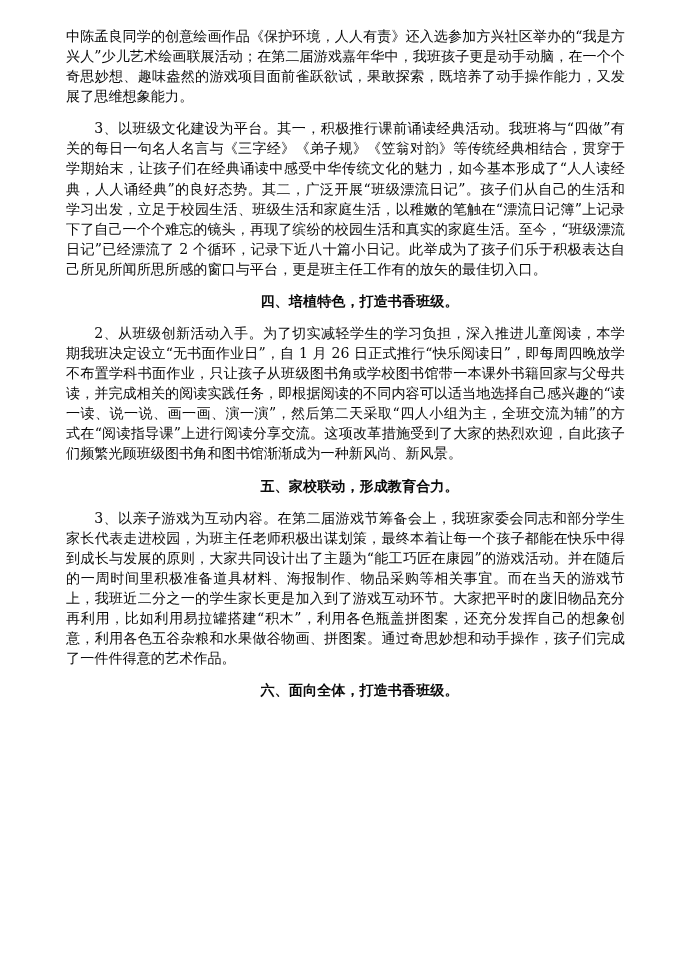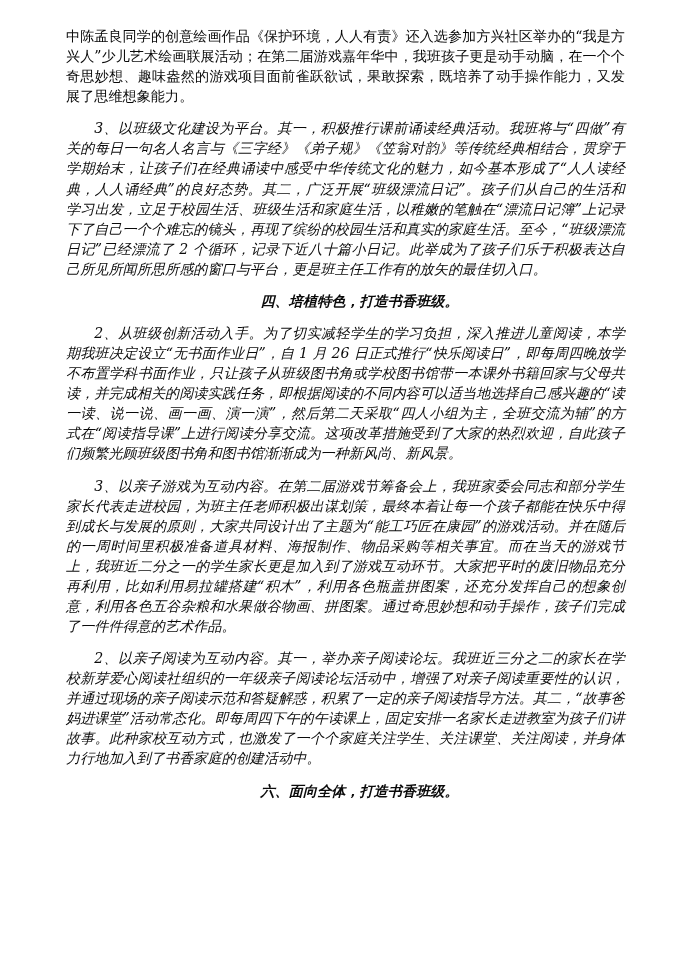--- a/index.html
+++ b/index.html
@@ -44,21 +44,20 @@
   }
 
   
   p.cont {
     text-indent: 0;
   }
 
   
   p.gap-before {
     margin-top: 12.2px;
-    font-style: italic;
   }
 
   
   p.heading {
     font-weight: 700;
     text-indent: 28.2px;
     text-align: center;
   }
 </style>
 </head>
@@ -69,21 +68,21 @@
 
     <p class="para cont">中陈孟良同学的创意绘画作品《保护环境，人人有责》还入选参加方兴社区举办的“我是方兴人”少儿艺术绘画联展活动；在第二届游戏嘉年华中，我班孩子更是动手动脑，在一个个奇思妙想、趣味盎然的游戏项目面前雀跃欲试，果敢探索，既培养了动手操作能力，又发展了思维想象能力。</p>
 
     <p class="para gap-before">3、以班级文化建设为平台。其一，积极推行课前诵读经典活动。我班将与“四做”有关的每日一句名人名言与《三字经》《弟子规》《笠翁对韵》等传统经典相结合，贯穿于学期始末，让孩子们在经典诵读中感受中华传统文化的魅力，如今基本形成了“人人读经典，人人诵经典”的良好态势。其二，广泛开展“班级漂流日记”。孩子们从自己的生活和学习出发，立足于校园生活、班级生活和家庭生活，以稚嫩的笔触在“漂流日记簿”上记录下了自己一个个难忘的镜头，再现了缤纷的校园生活和真实的家庭生活。至今，“班级漂流日记”已经漂流了 2 个循环，记录下近八十篇小日记。此举成为了孩子们乐于积极表达自己所见所闻所思所感的窗口与平台，更是班主任工作有的放矢的最佳切入口。</p>
 
     <p class="para heading gap-before">四、培植特色，打造书香班级。</p>
 
 
     <p class="para gap-before">2、从班级创新活动入手。为了切实减轻学生的学习负担，深入推进儿童阅读，本学期我班决定设立“无书面作业日”，自 1 月 26 日正式推行“快乐阅读日”，即每周四晚放学不布置学科书面作业，只让孩子从班级图书角或学校图书馆带一本课外书籍回家与父母共读，并完成相关的阅读实践任务，即根据阅读的不同内容可以适当地选择自己感兴趣的“读一读、说一说、画一画、演一演”，然后第二天采取“四人小组为主，全班交流为辅”的方式在“阅读指导课”上进行阅读分享交流。这项改革措施受到了大家的热烈欢迎，自此孩子们频繁光顾班级图书角和图书馆渐渐成为一种新风尚、新风景。</p>
 
+    <p class="para heading gap-before">五、家校联动，形成教育合力。</p>
 
     <p class="para gap-before">3、以亲子游戏为互动内容。在第二届游戏节筹备会上，我班家委会同志和部分学生家长代表走进校园，为班主任老师积极出谋划策，最终本着让每一个孩子都能在快乐中得到成长与发展的原则，大家共同设计出了主题为“能工巧匠在康园”的游戏活动。并在随后的一周时间里积极准备道具材料、海报制作、物品采购等相关事宜。而在当天的游戏节上，我班近二分之一的学生家长更是加入到了游戏互动环节。大家把平时的废旧物品充分再利用，比如利用易拉罐搭建“积木”，利用各色瓶盖拼图案，还充分发挥自己的想象创意，利用各色五谷杂粮和水果做谷物画、拼图案。通过奇思妙想和动手操作，孩子们完成了一件件得意的艺术作品。</p>
 
-    <p class="para gap-before">2、以亲子阅读为互动内容。其一，举办亲子阅读论坛。我班近三分之二的家长在学校新芽爱心阅读社组织的一年级亲子阅读论坛活动中，增强了对亲子阅读重要性的认识，并通过现场的亲子阅读示范和答疑解惑，积累了一定的亲子阅读指导方法。其二，“故事爸妈进课堂”活动常态化。即每周四下午的午读课上，固定安排一名家长走进教室为孩子们讲故事。此种家校互动方式，也激发了一个个家庭关注学生、关注课堂、关注阅读，并身体力行地加入到了书香家庭的创建活动中。</p>
 
     <p class="para heading gap-before">六、面向全体，打造书香班级。</p>
 
   </div>
 </div>
 
 </body></html>

